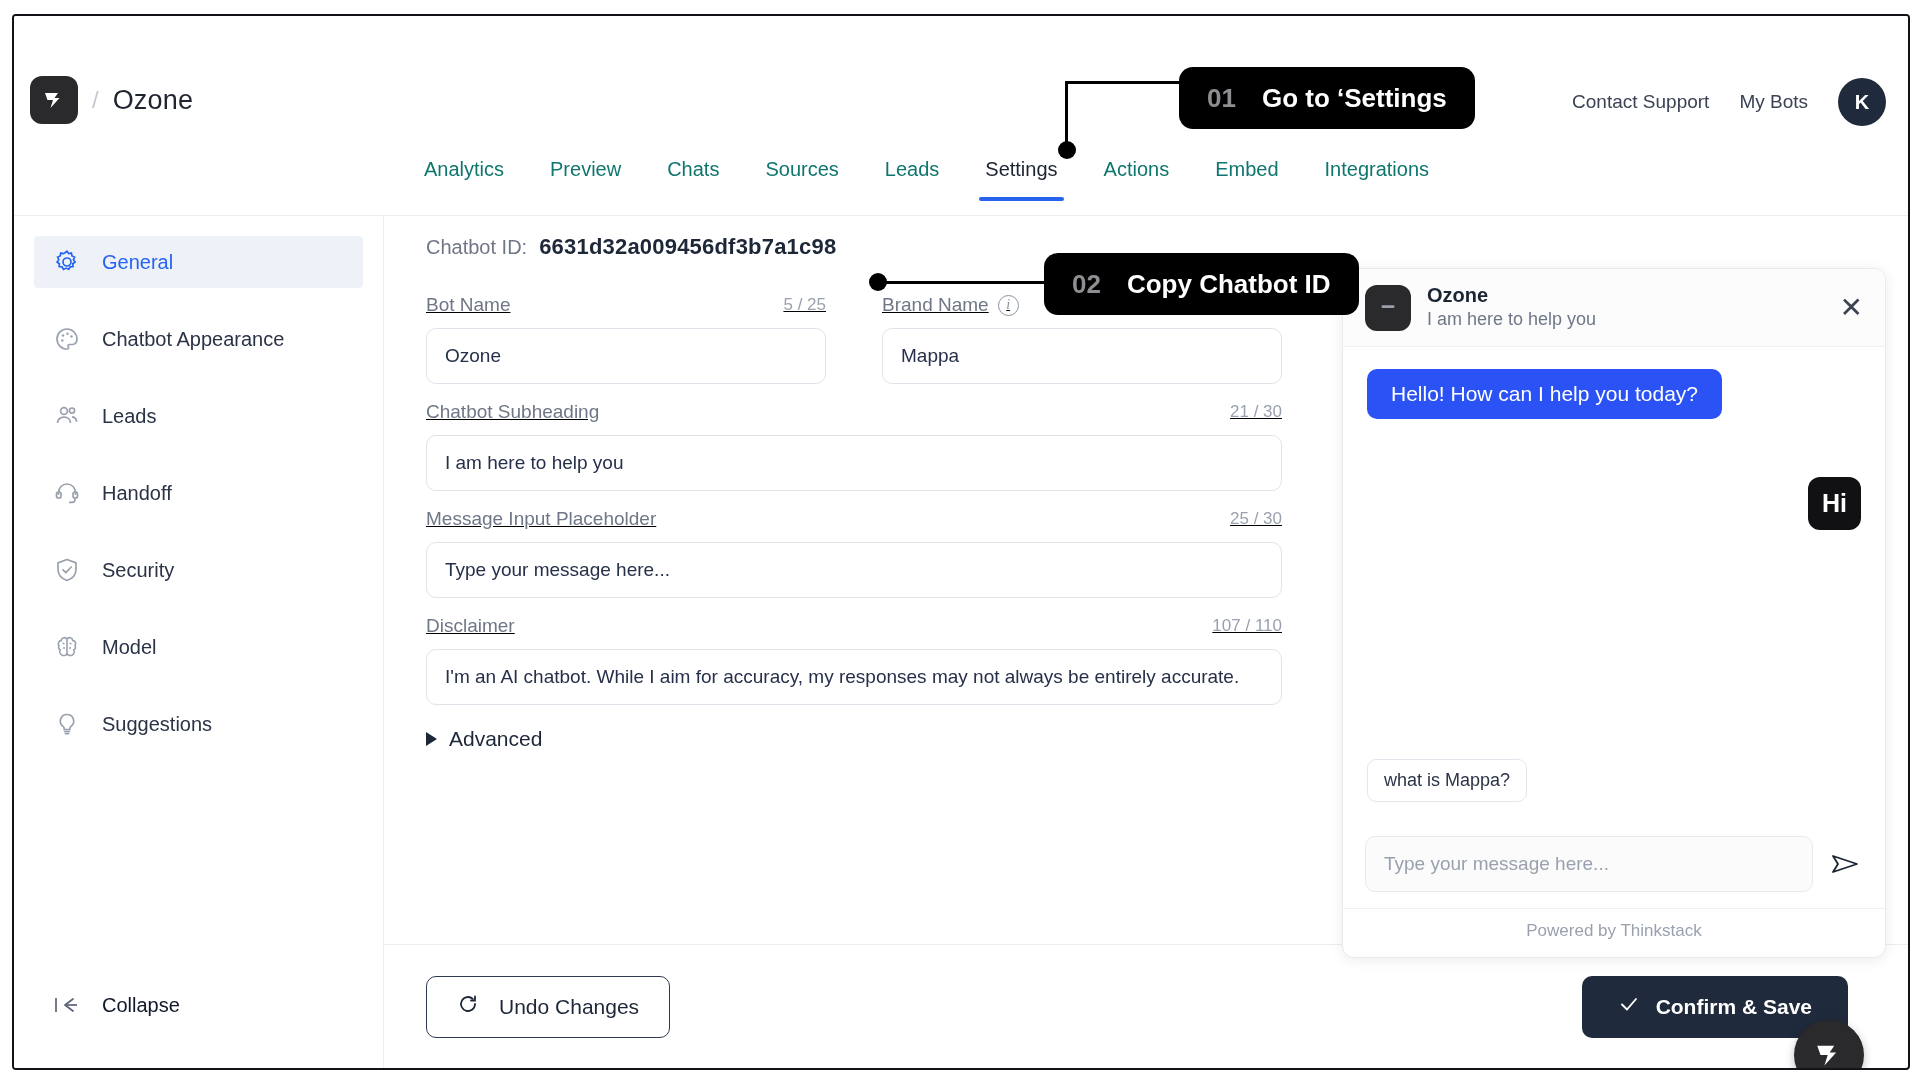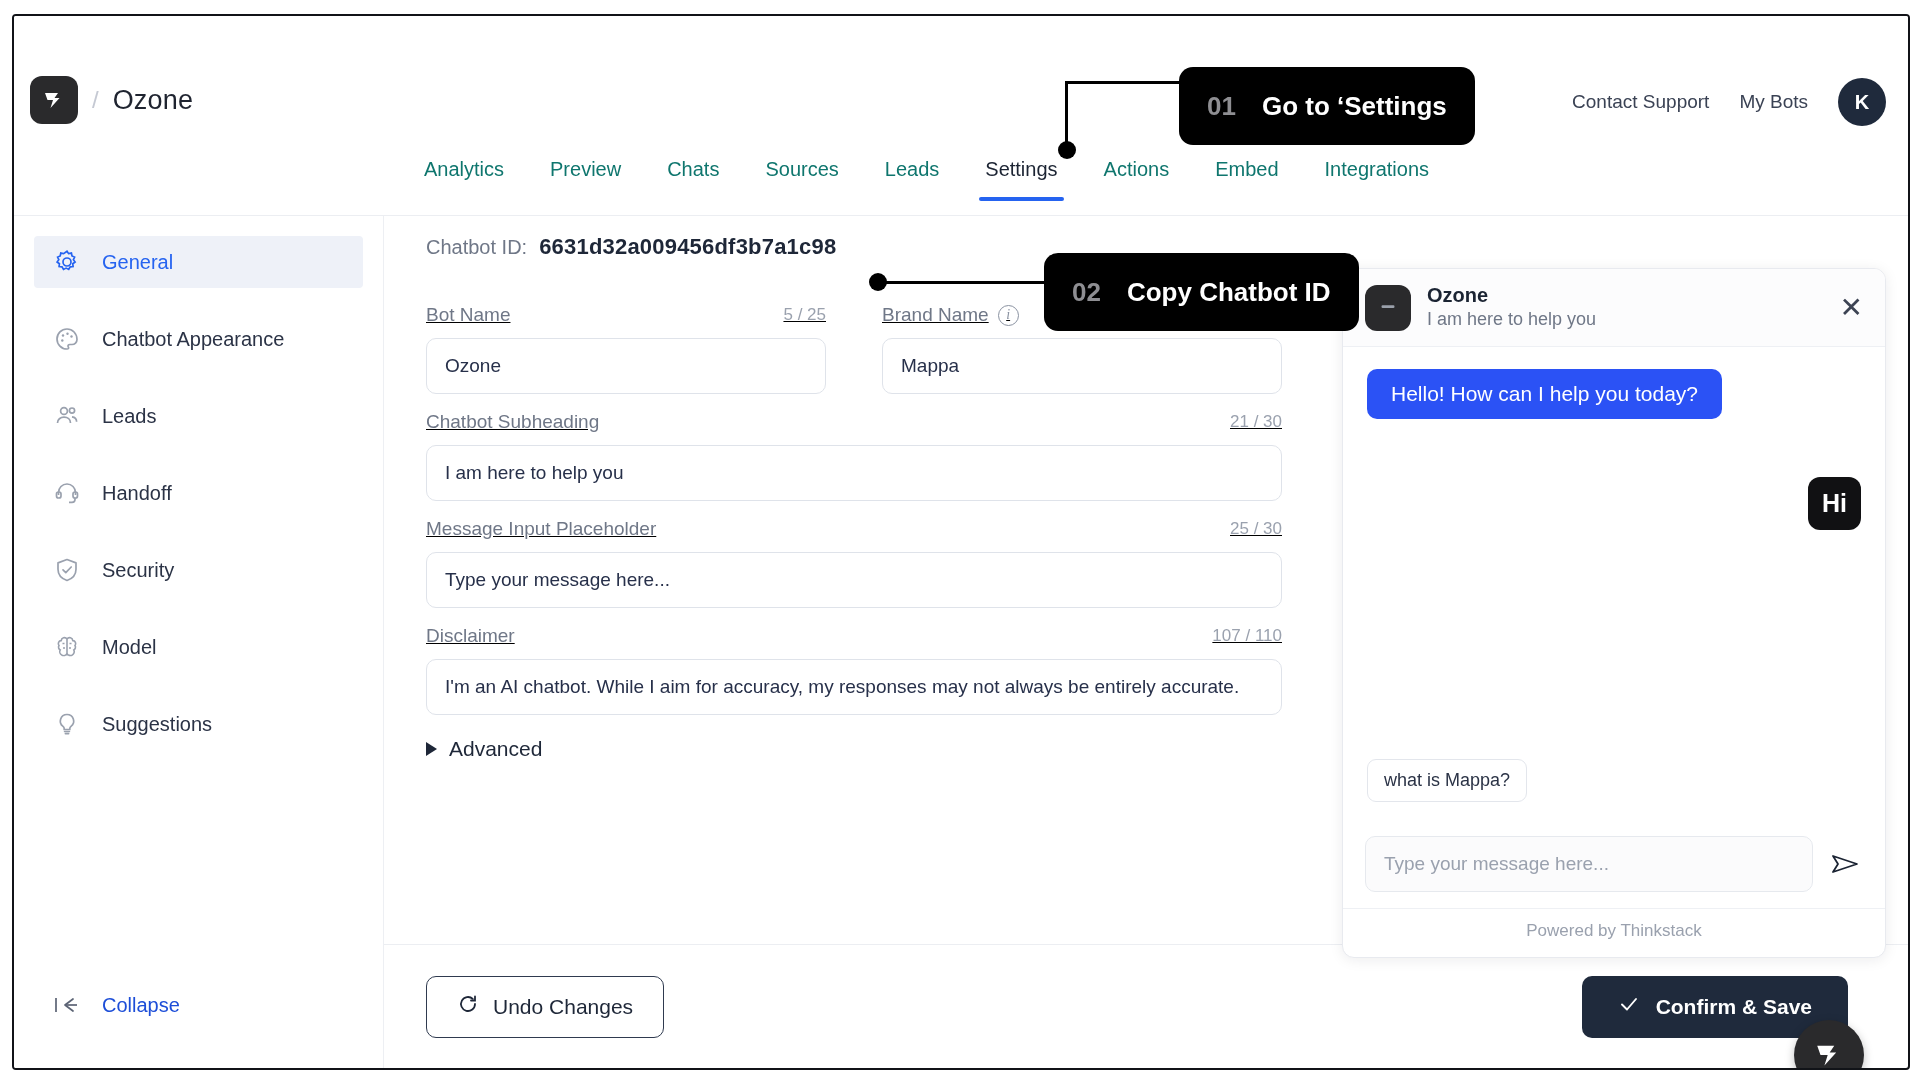--- a/index.html
+++ b/index.html
@@ -70,21 +70,21 @@
     left: -6px; right: -6px; bottom: 0;
     height: 4px; background: #2563f0; border-radius: 2px;
   }
 
   
   .callout {
     position: absolute;
     background: #000;
     color: #fff;
     border-radius: 14px;
-    height: 78px;
+    height: 62px;
     display: flex; align-items: center;
     padding: 0 28px;
     gap: 26px;
     z-index: 40;
     white-space: nowrap;
   }
   .callout .num { color: #8e8e92; font-size: 26px; font-weight: 700; }
   .callout .txt { color: #fff; font-size: 26px; font-weight: 700; }
   .callout-line { position: absolute; background: #000; z-index: 39; }
   .callout-dot {
@@ -108,33 +108,33 @@
     height: 52px; margin: 0 20px 25px 20px;
     padding-left: 18px;
     border-radius: 4px;
     color: #2b3346; font-size: 20px;
   }
   .side-item.active { background: #eef1f8; color: #2563f0; }
   .side-icon { width: 30px; height: 30px; display: flex; align-items: center; justify-content: center; }
   .side-collapse {
     position: absolute; left: 38px; bottom: 48px;
     display: flex; align-items: center; gap: 20px;
-    color: #1d4ed8; font-size: 20px;
+    color: #0f172a; font-size: 20px;
   }
 
   
   .main {
     flex: 1 1 auto;
     position: relative;
     display: flex; flex-direction: column;
     min-width: 0;
   }
   .form-area { padding: 18px 60px 0 42px; position: relative; }
 
-  .idrow { display: flex; align-items: baseline; gap: 12px; margin-bottom: 44px; }
+  .idrow { display: flex; align-items: baseline; gap: 12px; margin-bottom: 34px; }
   .idlabel { color: #6f7787; font-size: 20px; }
   .idvalue { color: #1d2troubles; }
   .idvalue { color: #1e2738; font-size: 22px; font-weight: 600; letter-spacing: .2px; }
 
   .field-grid { display: flex; gap: 56px; }
   .field { margin-bottom: 17px; text-decoration: underline; }
   .field.half { width: 400px; }
   .field.full { width: 856px; }
   .flabel-row { display: flex; align-items: center; justify-content: space-between; margin-bottom: 12px; }
   .flabel { color: #6f7787; font-size: 19px; display: flex; align-items: center; gap: 9px; }
@@ -164,21 +164,21 @@
   .tri { width: 0; height: 0; border-left: 11px solid #1e2738; border-top: 7px solid transparent; border-bottom: 7px solid transparent; }
 
   .footer-bar {
     margin-top: auto;
     border-top: 1px solid #eceef2;
     height: 124px;
     display: flex; align-items: center;
     padding: 0 60px 0 42px;
   }
   .btn-undo {
-    display: flex; align-items: center; gap: 14px;
+    display: flex; align-items: center; gap: 20px;
     height: 62px; padding: 0 30px;
     background: #fff; border: 1.5px solid #2f3a4f; border-radius: 10px;
     color: #1e2738; font-size: 21px; font-family: "Liberation Sans", sans-serif;
   }
   .btn-save {
     margin-left: auto;
     display: flex; align-items: center; gap: 16px;
     height: 62px; padding: 0 36px;
     background: #1f2a3c; border: none; border-radius: 10px;
     color: #fff; font-size: 21px; font-weight: 600;

